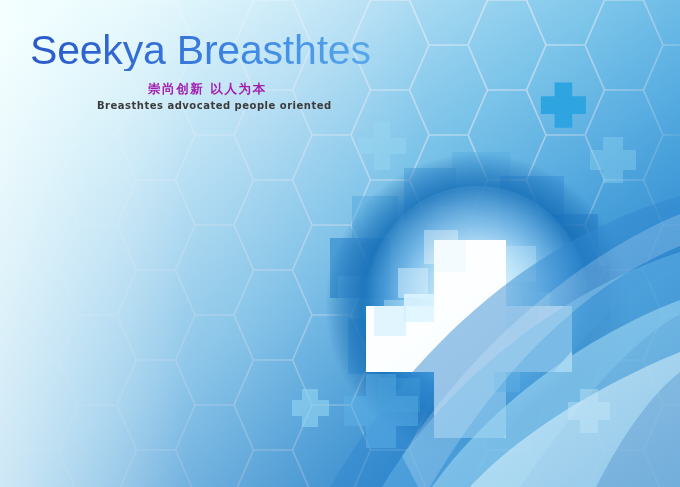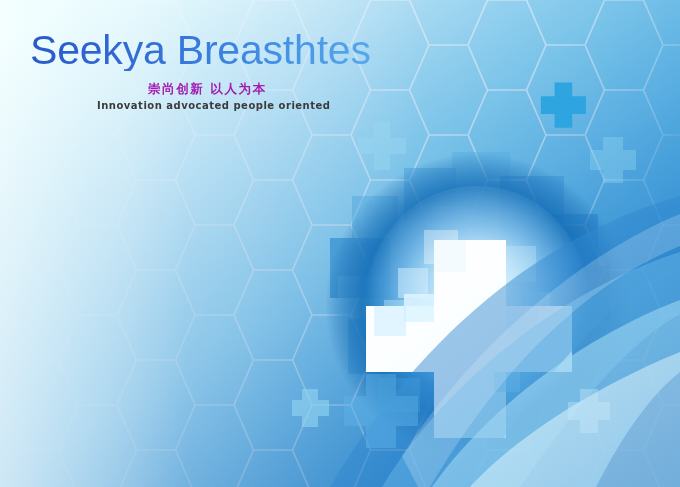--- a/index.html
+++ b/index.html
@@ -250,16 +250,16 @@
     </g>
 
     <rect x="0" y="0" width="300" height="487" fill="url(#gLeftWash)" opacity="0.55"></rect>
   </svg>
 
   <div class="text-layer">
     <div id="brand-title">Seekya Breasthtes</div>
 
     <div id="tagline-cn">崇尚创新  以人为本</div>
 
-    <div id="tagline-en">Innovation  advocated  people  oriented</div>
+    <div id="tagline-en">Breasthtes  advocated  people  oriented</div>
   </div>
 
 </div>
 
 </body></html>

